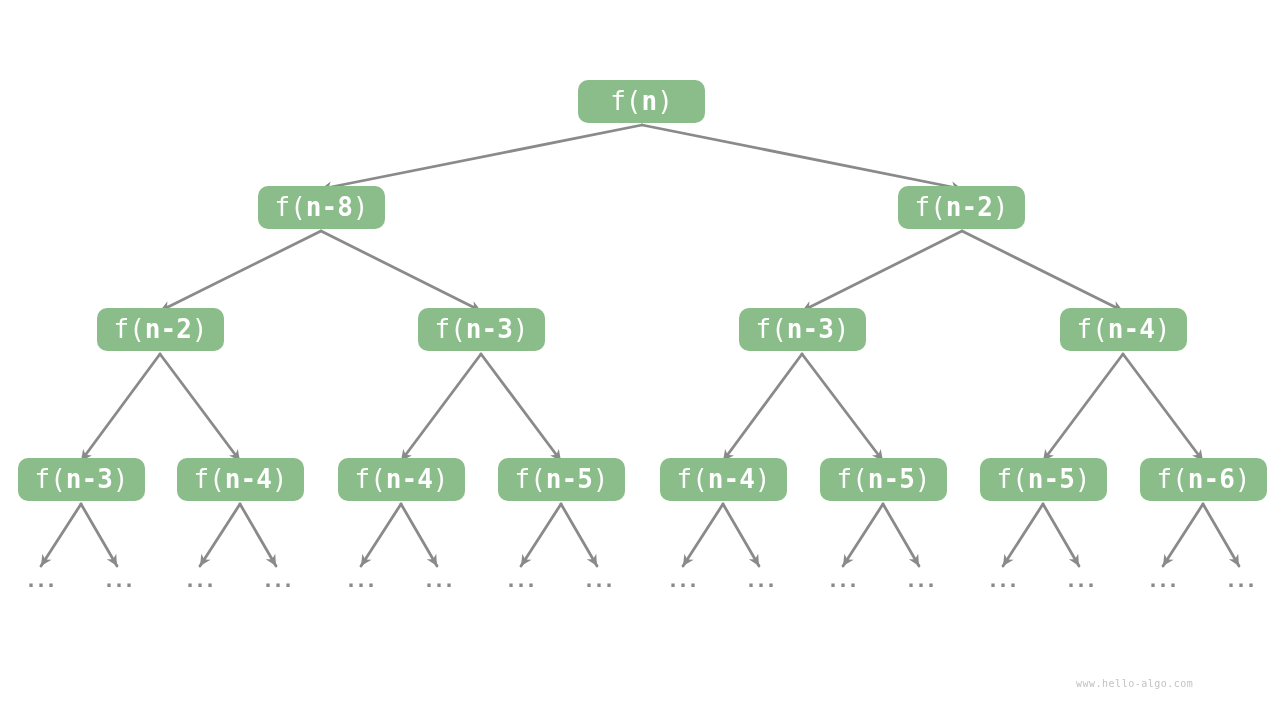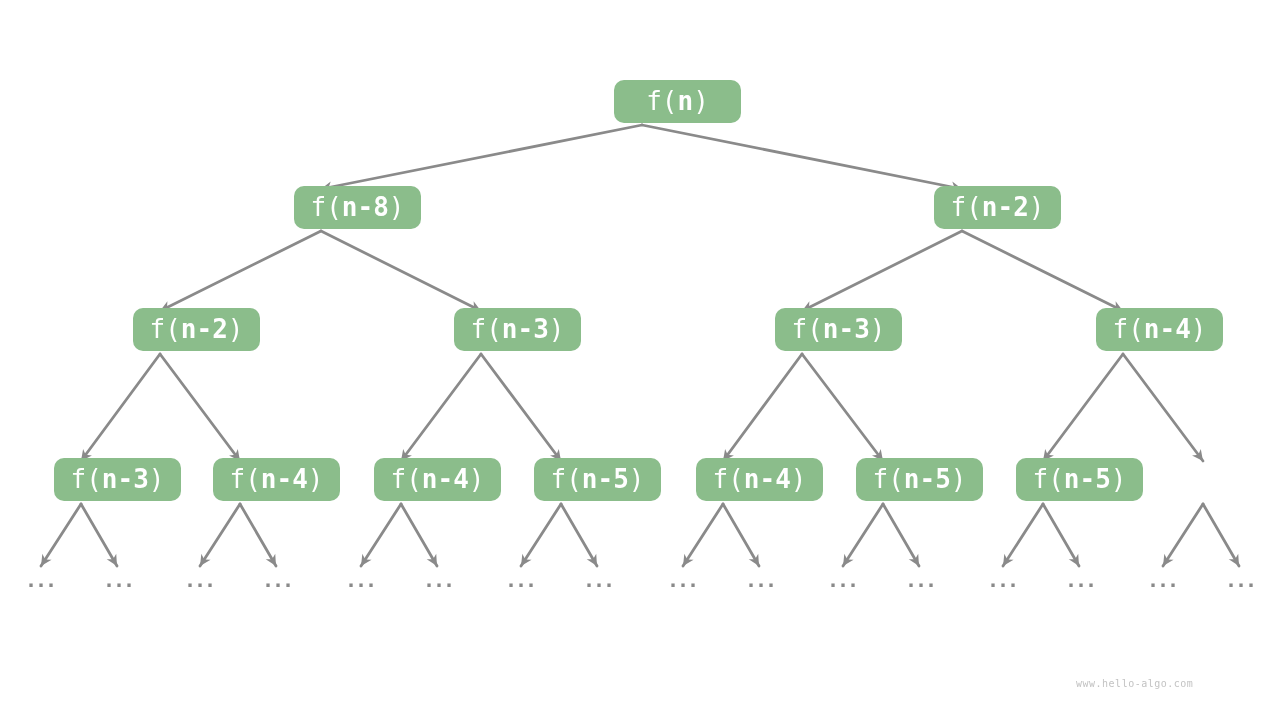--- a/index.html
+++ b/index.html
@@ -27,21 +27,20 @@
     width: 127px;
     height: 43px;
     background: #8BBD8B;
     border-radius: 10px;
     color: #ffffff;
     font-size: 26px;
     line-height: 43px;
     text-align: center;
     white-space: nowrap;
     letter-spacing: 0;
-    margin-left: 36px;
   }
   .node .arg {
     font-weight: bold;
   }
   .dots {
     position: absolute;
     top: 570px;
     width: 32px;
     text-align: center;
     font-size: 20px;
@@ -118,20 +117,21 @@
   <div class="node" style="left:739px;top:308px"><span>f(</span><span class="arg">n-3</span><span>)</span></div>
   <div class="node" style="left:1060px;top:308px"><span>f(</span><span class="arg">n-4</span><span>)</span></div>
 
   <div class="node" style="left:18px;top:458px"><span>f(</span><span class="arg">n-3</span><span>)</span></div>
   <div class="node" style="left:177px;top:458px"><span>f(</span><span class="arg">n-4</span><span>)</span></div>
   <div class="node" style="left:338px;top:458px"><span>f(</span><span class="arg">n-4</span><span>)</span></div>
   <div class="node" style="left:498px;top:458px"><span>f(</span><span class="arg">n-5</span><span>)</span></div>
   <div class="node" style="left:660px;top:458px"><span>f(</span><span class="arg">n-4</span><span>)</span></div>
   <div class="node" style="left:820px;top:458px"><span>f(</span><span class="arg">n-5</span><span>)</span></div>
   <div class="node" style="left:980px;top:458px"><span>f(</span><span class="arg">n-5</span><span>)</span></div>
+  <div class="node" style="left:1140px;top:458px"><span>f(</span><span class="arg">n-6</span><span>)</span></div>
 
   <div class="dots" style="left:24px">...</div>
   <div class="dots" style="left:102px">...</div>
   <div class="dots" style="left:183px">...</div>
   <div class="dots" style="left:261px">...</div>
   <div class="dots" style="left:344px">...</div>
   <div class="dots" style="left:422px">...</div>
   <div class="dots" style="left:504px">...</div>
   <div class="dots" style="left:582px">...</div>
   <div class="dots" style="left:666px">...</div>

